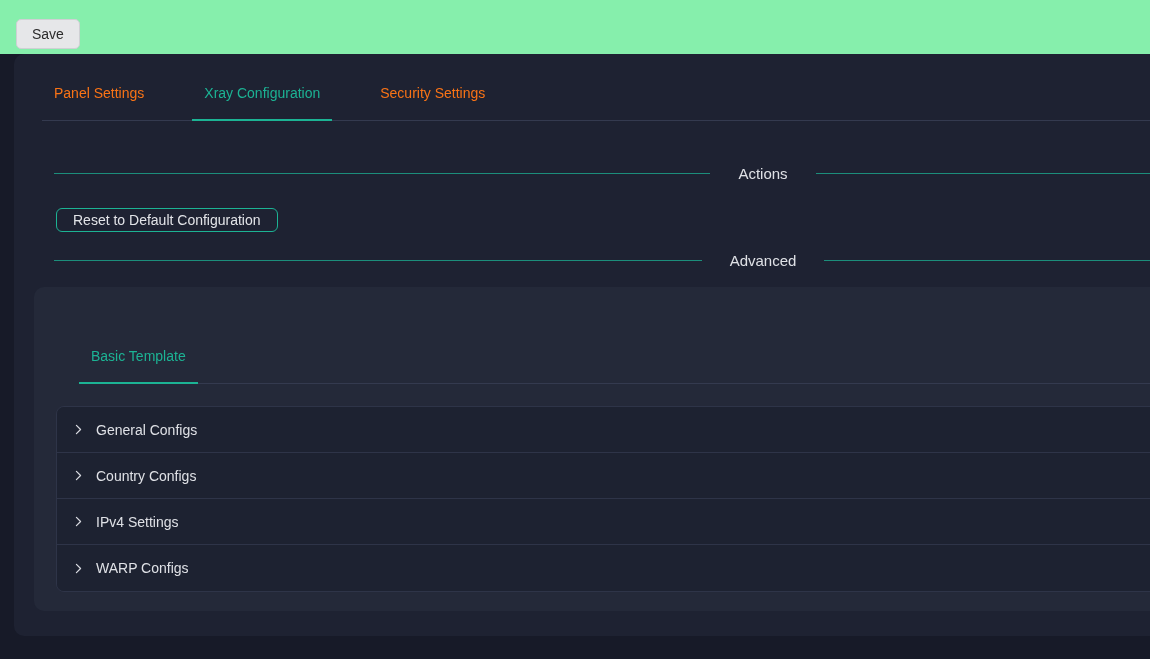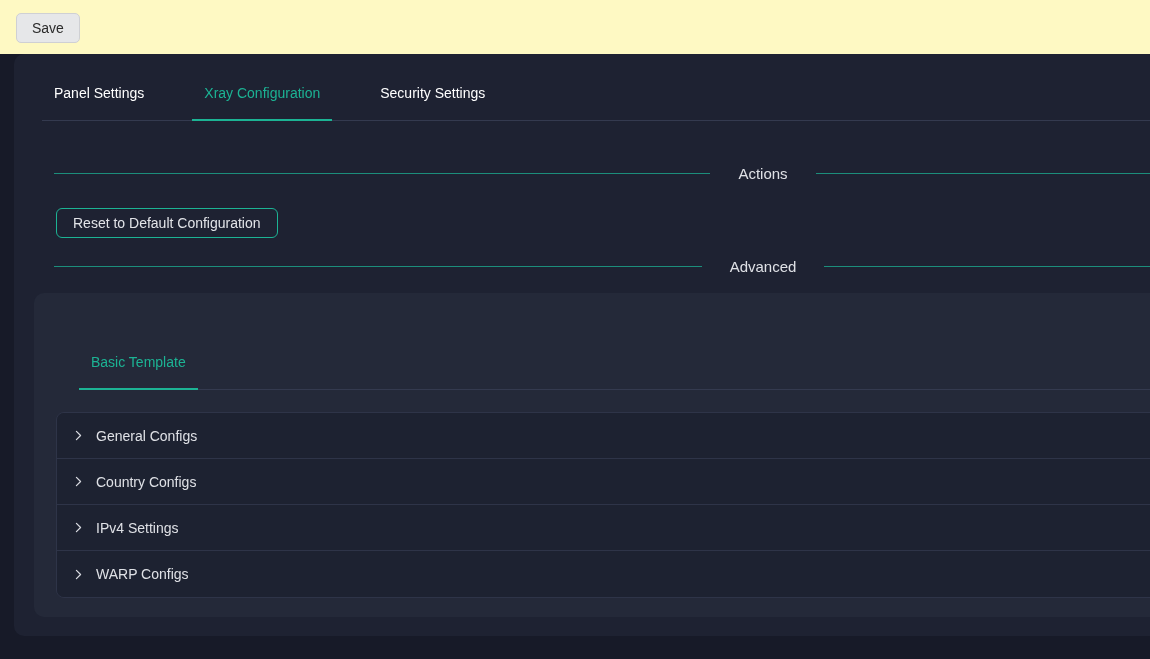--- a/index.html
+++ b/index.html
@@ -9,25 +9,25 @@
   *{box-sizing:border-box;margin:0;padding:0;}
   html,body{width:1150px;height:659px;overflow:hidden;}
   body{
     background:#171a28;
     font-family:"Liberation Sans",sans-serif;
     font-size:14px;
     color:#d9dce3;
   }
   .topbar{
     height:54px;
-    padding:13px 16px 0;
+    padding:19px 16px 0;
     display:flex;
     gap:10px;
     align-items:flex-start;
-    background:#fef9c3;
+    background:#86efac;
   }
   .btn{
     height:30px;
     padding:0 15px;
     border-radius:5px;
     font-size:14px;
     font-family:inherit;
     cursor:pointer;
     display:inline-flex;
     align-items:center;
@@ -54,21 +54,21 @@
   .tabs{
     display:flex;
     gap:36px;
     margin:0 8px;
     border-bottom:1px solid #343a4f;
   }
   .card > .tabs{ padding-top:28px; }
   .tab{
     padding:0 12px 16px;
     line-height:22px;
-    color:#ffffff;
+    color:#f97316;
     cursor:pointer;
     position:relative;
     white-space:nowrap;
   }
   .tab.active{ color:var(--accent); }
   .tab.active::after{
     content:"";
     position:absolute;
     left:0;right:0;bottom:-1px;
     height:2px;
@@ -87,21 +87,21 @@
     flex:1;
     height:1px;
     background:var(--accent);
     opacity:.75;
   }
   .divider::before{ margin-right:28px; }
   .divider::after{ margin-left:28px; }
   .divider.templates{ margin-top:20px; }
   .btn-reset{
     margin:26px 20px 0 22px;
-    height:30px;
+    height:24px;
     padding:0 16px;
     background:transparent;
     border:1px solid var(--accent);
     border-radius:6px;
     color:#e2e4e8;
     font-size:14px;
     font-family:inherit;
     cursor:pointer;
   }
   .inner-card{

